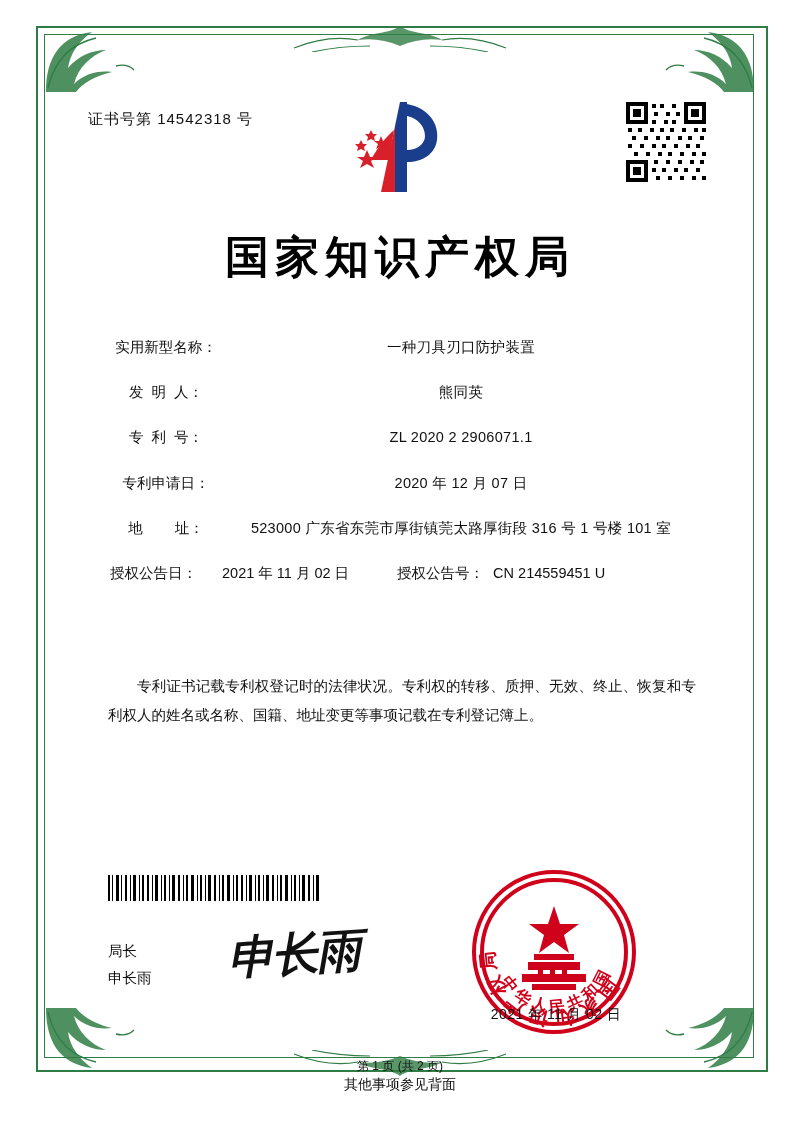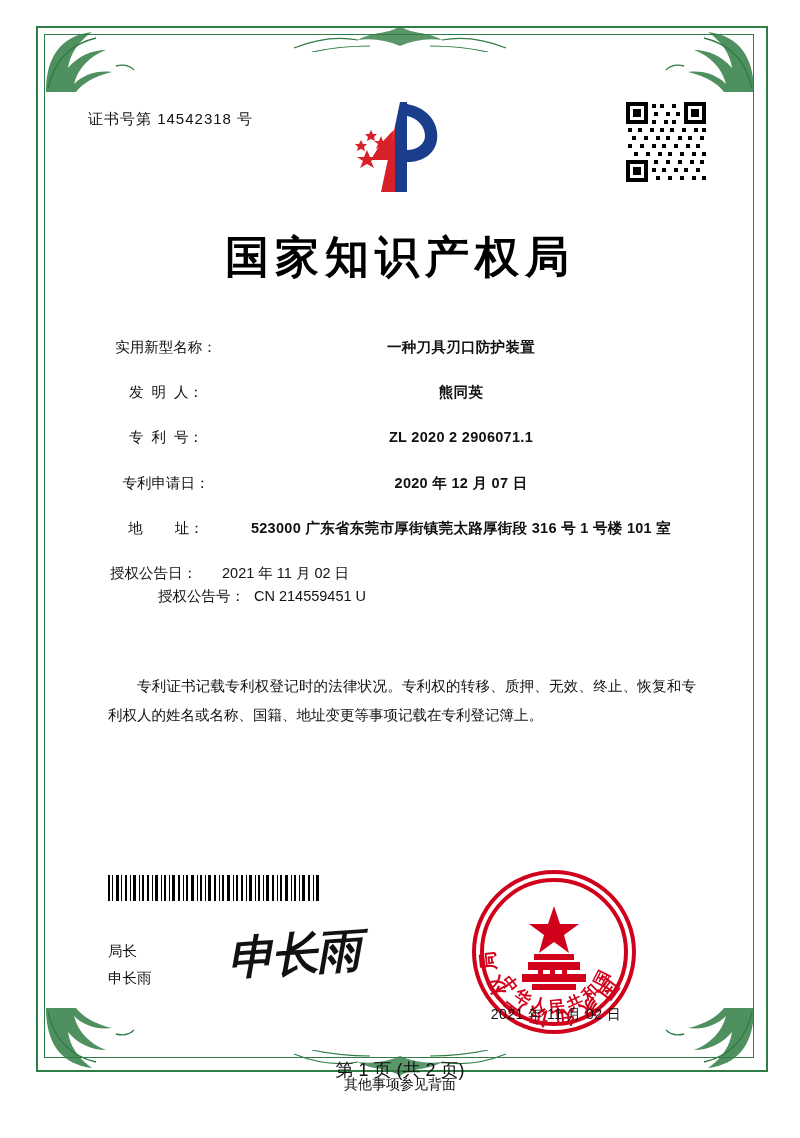--- a/index.html
+++ b/index.html
@@ -127,28 +127,26 @@
   }
   .field .lbl {
     width: 112px;
     flex: none;
     letter-spacing: 0px;
     white-space: pre;
   }
   .field .val {
     flex: 1;
     letter-spacing: 0.3px;
-    font-weight: bold;
   }
   .row-grant {
     display: flex;
     align-items: flex-start;
     margin-bottom: 10px;
     line-height: 1.6;
-    flex-direction: column;
   }
   .row-grant .seg { display: flex; }
   .row-grant .seg .lbl { width: 112px; flex: none; white-space: pre; }
   .row-grant .seg.second { margin-left: 48px; }
   .row-grant .seg.second .lbl { width: 96px; }
 
   
   .paras {
     position: absolute;
     left: 108px;
@@ -221,21 +219,21 @@
     letter-spacing: 0.5px;
   }
 
   
   .page-num {
     position: absolute;
     left: 0;
     right: 0;
     top: 1058px;
     text-align: center;
-    font-size: 18px;
+    font-size: 12px;
     font-family: "Liberation Sans", sans-serif;
   }
   .footnote {
     position: absolute;
     left: 0;
     right: 0;
     top: 1076px;
     text-align: center;
     font-size: 14px;
     font-family: "DejaVu Serif", "Liberation Serif", serif;

